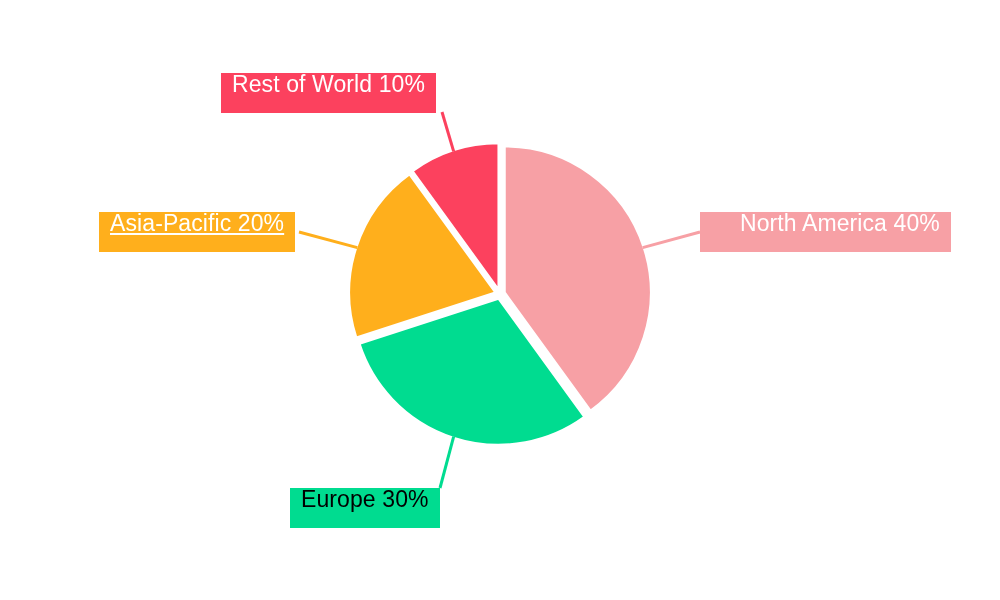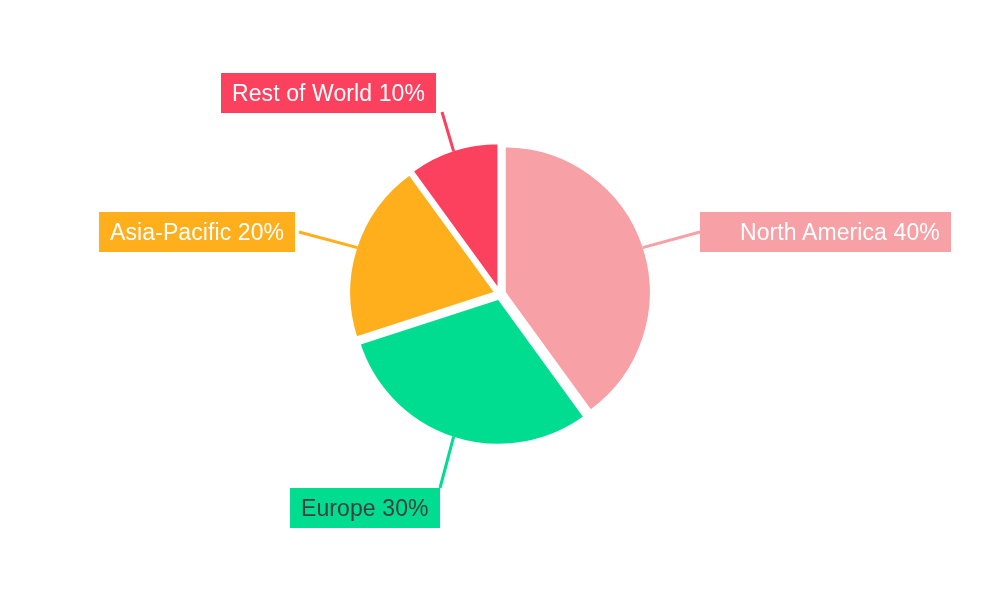--- a/index.html
+++ b/index.html
@@ -21,21 +21,20 @@
   #pie-svg {
     position: absolute;
     left: 0;
     top: 0;
     width: 1000px;
     height: 600px;
   }
   .slice-label {
     position: absolute;
     display: flex;
-    align-items: center;
     justify-content: center;
     box-sizing: border-box;
     color: #ffffff;
     font-family: "Liberation Sans", sans-serif;
     font-size: 23px;
     font-weight: 400;
     line-height: 1;
     letter-spacing: 0.1px;
     white-space: nowrap;
     padding: 0 11px;
@@ -76,25 +75,25 @@
       <path d="M 453.65 436.66 L 440 488" stroke="#00dc90" stroke-width="3" fill="none" stroke-linecap="butt"></path>
       <path d="M 357.34 247.65 L 299 232" stroke="#ffaf1c" stroke-width="3" fill="none" stroke-linecap="butt"></path>
       <path d="M 453.65 151.34 L 442 112" stroke="#fc415e" stroke-width="3" fill="none" stroke-linecap="butt"></path>
     </g>
   </svg>
 
   <div class="slice-label" id="label-north-america" style="background: rgb(247, 160, 165); color: rgb(255, 255, 255);">
     <span>North America 40%</span>
   </div>
 
-  <div class="slice-label" id="label-europe" style="background: rgb(0, 220, 144); color: #404040;">
+  <div class="slice-label" id="label-europe" style="background: rgb(0, 220, 144); color: #000000;">
     <span>Europe 30%</span>
   </div>
 
-  <div class="slice-label" id="label-asia-pacific" style="background: rgb(255, 175, 28); color: rgb(255, 255, 255);">
+  <div class="slice-label" id="label-asia-pacific" style="background: rgb(255, 175, 28); color: rgb(255, 255, 255); text-decoration: underline;">
     <span>Asia-Pacific 20%</span>
   </div>
 
   <div class="slice-label" id="label-rest-of-world" style="background: rgb(252, 65, 94); color: rgb(255, 255, 255);">
     <span>Rest of World 10%</span>
   </div>
 
 </div>
 
 </body></html>

